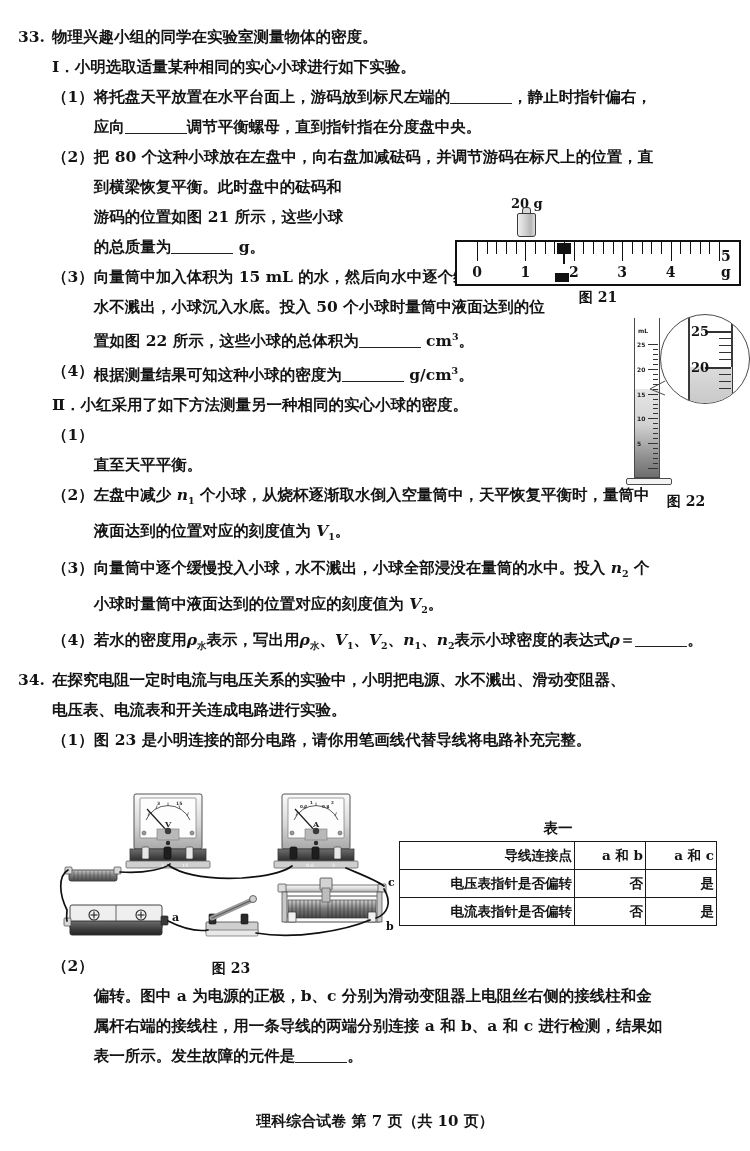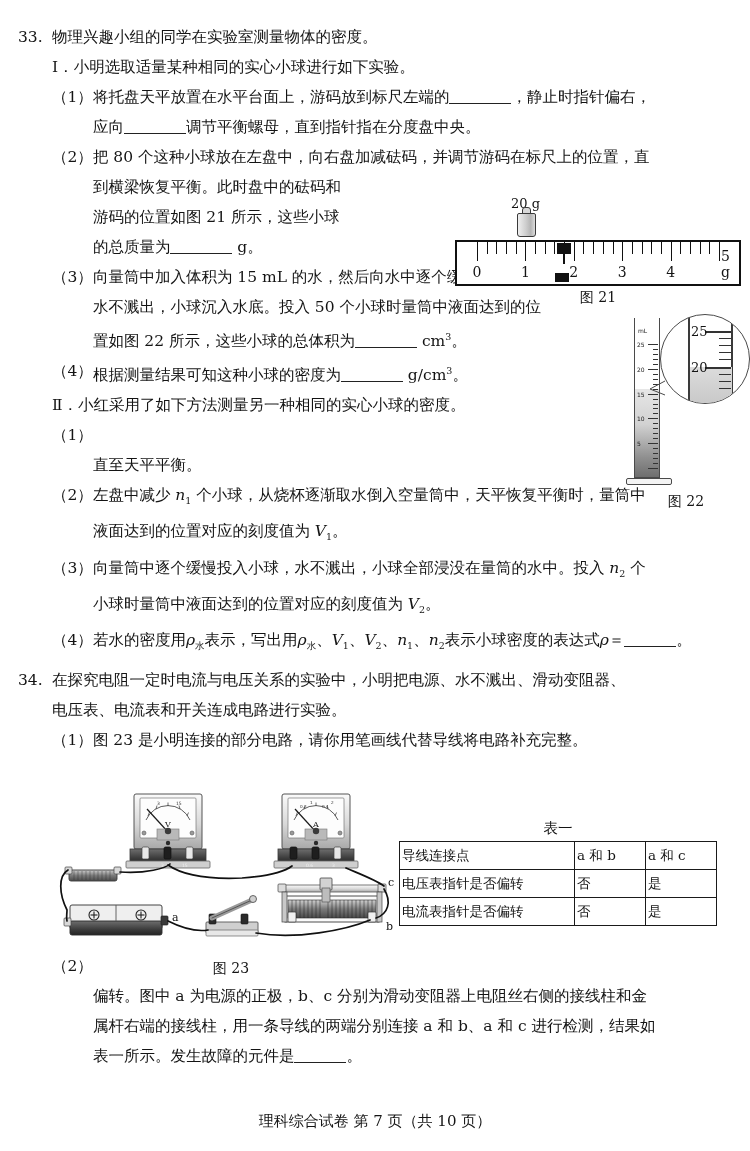--- a/index.html
+++ b/index.html
@@ -14,20 +14,21 @@
     font-family: "DejaVu Serif", "Liberation Serif", serif;
     color: #141414;
     overflow: hidden;
   }
   .page {
     position: relative;
     width: 750px;
     height: 1151px;
     box-sizing: border-box;
     padding: 22px 18px 0 14px;
+    font-weight: bold;
   }
 
   
   .qrow {
     display: flex;
     align-items: flex-start;
   }
   .qnum {
     width: 38px;
     flex: 0 0 38px;
@@ -219,21 +220,21 @@
     margin-bottom: 3px;
   }
   table.t1 {
     border-collapse: collapse;
     width: 100%;
     font-size: 13.5px;
   }
   table.t1 td {
     border: 1px solid #1a1a1a;
     height: 27px;
-    text-align: left;
+    text-align: right;
     padding: 0 2px;
     font-family: "DejaVu Serif","Liberation Serif",serif;
   }
   table.t1 td.wide { width: 176px; }
   table.t1 td.nar  { width: 68px; }
 
   
   .footer {
     position: absolute;
     left: 0; right: 0; top: 1112px;

